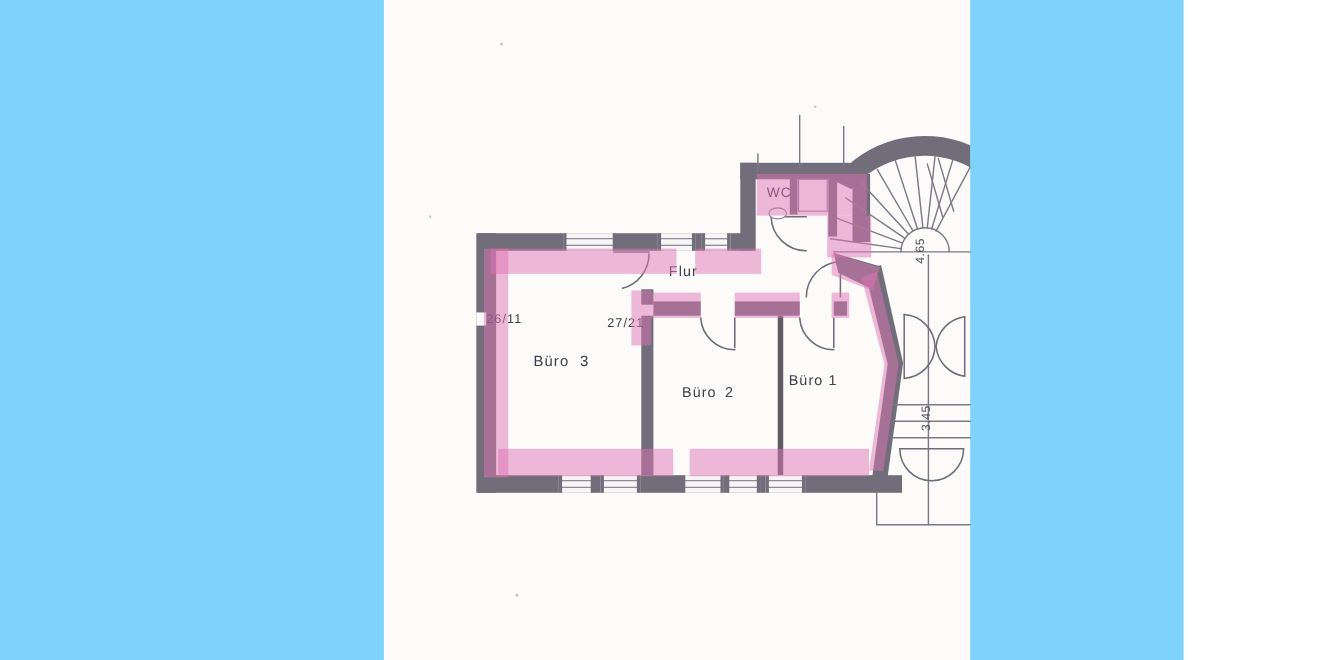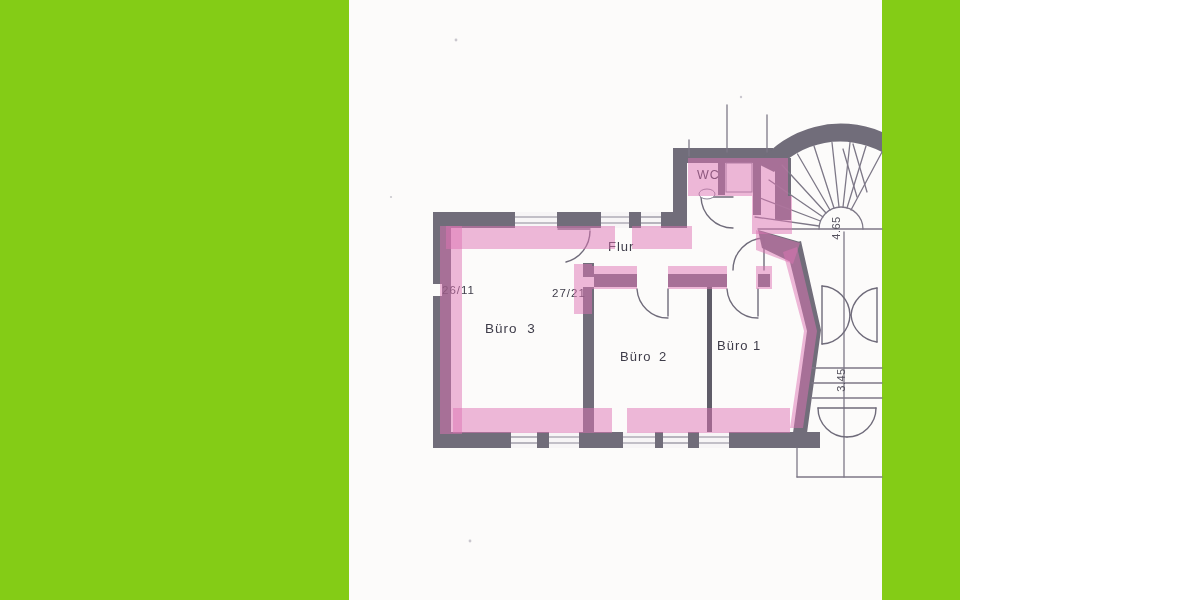--- a/index.html
+++ b/index.html
@@ -1,16 +1,16 @@
 <!DOCTYPE html>
 <html><head>
 <meta charset="utf-8">
 <style>
   html,body{margin:0;padding:0;background:#ffffff;}
-  .page{position:relative;width:960px;height:600px;background:#84cc16;overflow:hidden;
+  .page{position:relative;width:1076px;height:600px;background:#7dd3fc;overflow:hidden;
         font-family:"Liberation Sans", sans-serif;}
   .paper{position:absolute;left:349px;top:0;width:533px;height:600px;background:#fcfbfa;}
   svg.plan{position:absolute;left:0;top:0;filter:blur(.4px);}
   .wall{fill:#716d7a;}
   .wall-dark{fill:#5f5c68;}
   .thin{stroke:#7d7887;stroke-width:1.3;fill:none;stroke-linecap:round;}
   .door{stroke:#6f6b7a;stroke-width:1.4;fill:none;stroke-linecap:round;}
   .win-bg{fill:#f7f5f6;}
   .win-line{stroke:#8d8998;stroke-width:1.2;}
   .pink{fill:rgba(221,116,180,0.5);}

